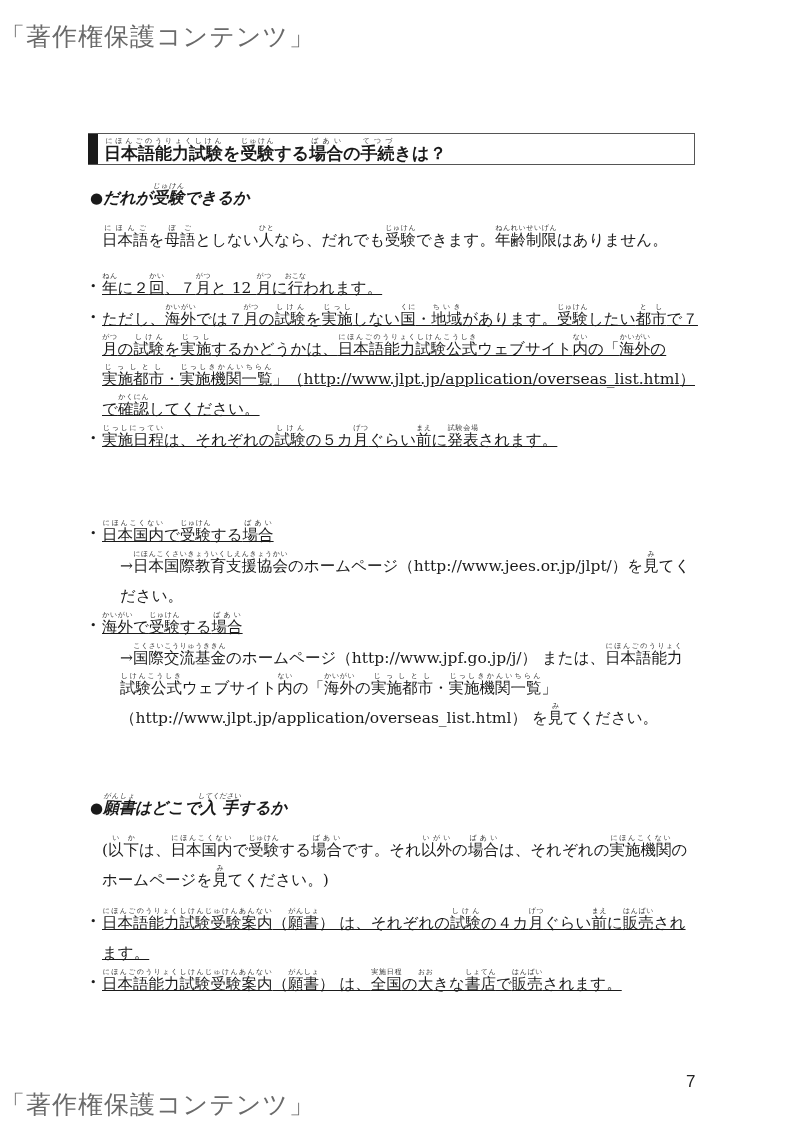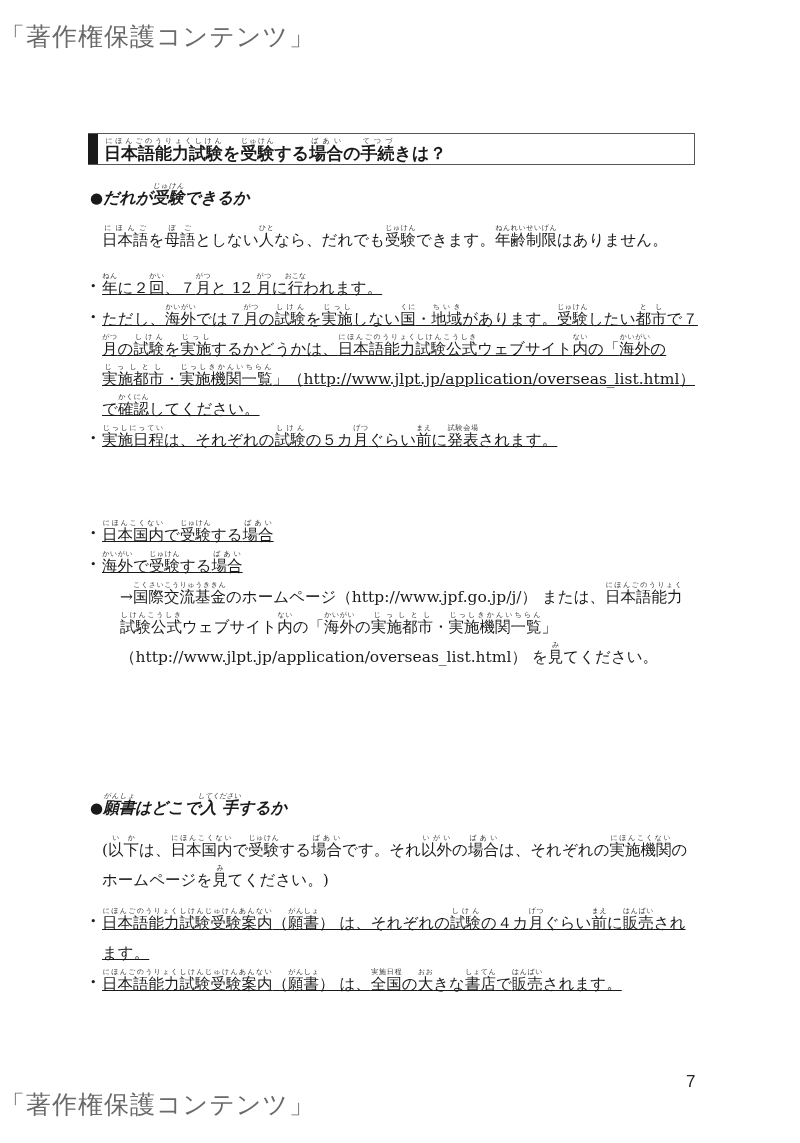--- a/index.html
+++ b/index.html
@@ -80,20 +80,23 @@
       <span class="bullet">•</span>
       <span class="bullet-text"><ruby>実施日程<rt>じっしにってい</rt></ruby>は、それぞれの<ruby>試験<rt>しけん</rt></ruby>の５カ<ruby>月<rt>げつ</rt></ruby>ぐらい<ruby>前<rt>まえ</rt></ruby>に<ruby>発表<rt>試験会場</rt></ruby>されます。</span>
     </div>
   </div>
 
   <div class="sec3">
     <div class="bullet-row">
       <span class="bullet">•</span>
       <span class="bullet-text"><ruby>日本国内<rt>にほんこくない</rt></ruby>で<ruby>受験<rt>じゅけん</rt></ruby>する<ruby>場合<rt>ばあい</rt></ruby></span>
     </div>
+    <div class="arrow-row">
+      <span class="arrow-text"><span>→</span><ruby>日本国際教育支援協会<rt>にほんこくさいきょういくしえんきょうかい</rt></ruby>のホームページ（<span>http://www.jees.or.jp/jlpt/</span>）を<ruby>見<rt>み</rt></ruby>てください。</span>
+    </div>
     <div class="bullet-row">
       <span class="bullet">•</span>
       <span class="bullet-text"><ruby>海外<rt>かいがい</rt></ruby>で<ruby>受験<rt>じゅけん</rt></ruby>する<ruby>場合<rt>ばあい</rt></ruby></span>
     </div>
     <div class="arrow-row">
       <span class="arrow-text"><span>→</span><ruby>国際交流基金<rt>こくさいこうりゅうききん</rt></ruby>のホームページ（<span>http://www.jpf.go.jp/j/</span>） または、<ruby>日本語能力<rt>にほんごのうりょく</rt></ruby><ruby>試験公式<rt>しけんこうしき</rt></ruby>ウェブサイト<ruby>内<rt>ない</rt></ruby>の「<ruby>海外<rt>かいがい</rt></ruby>の<ruby>実施都市<rt>じっしとし</rt></ruby>・<ruby>実施機関一覧<rt>じっしきかんいちらん</rt></ruby>」（<span>http://www.jlpt.jp/application/overseas_list.html</span>） を<ruby>見<rt>み</rt></ruby>てください。</span>
     </div>
   </div>
 
   <div class="sec4">

